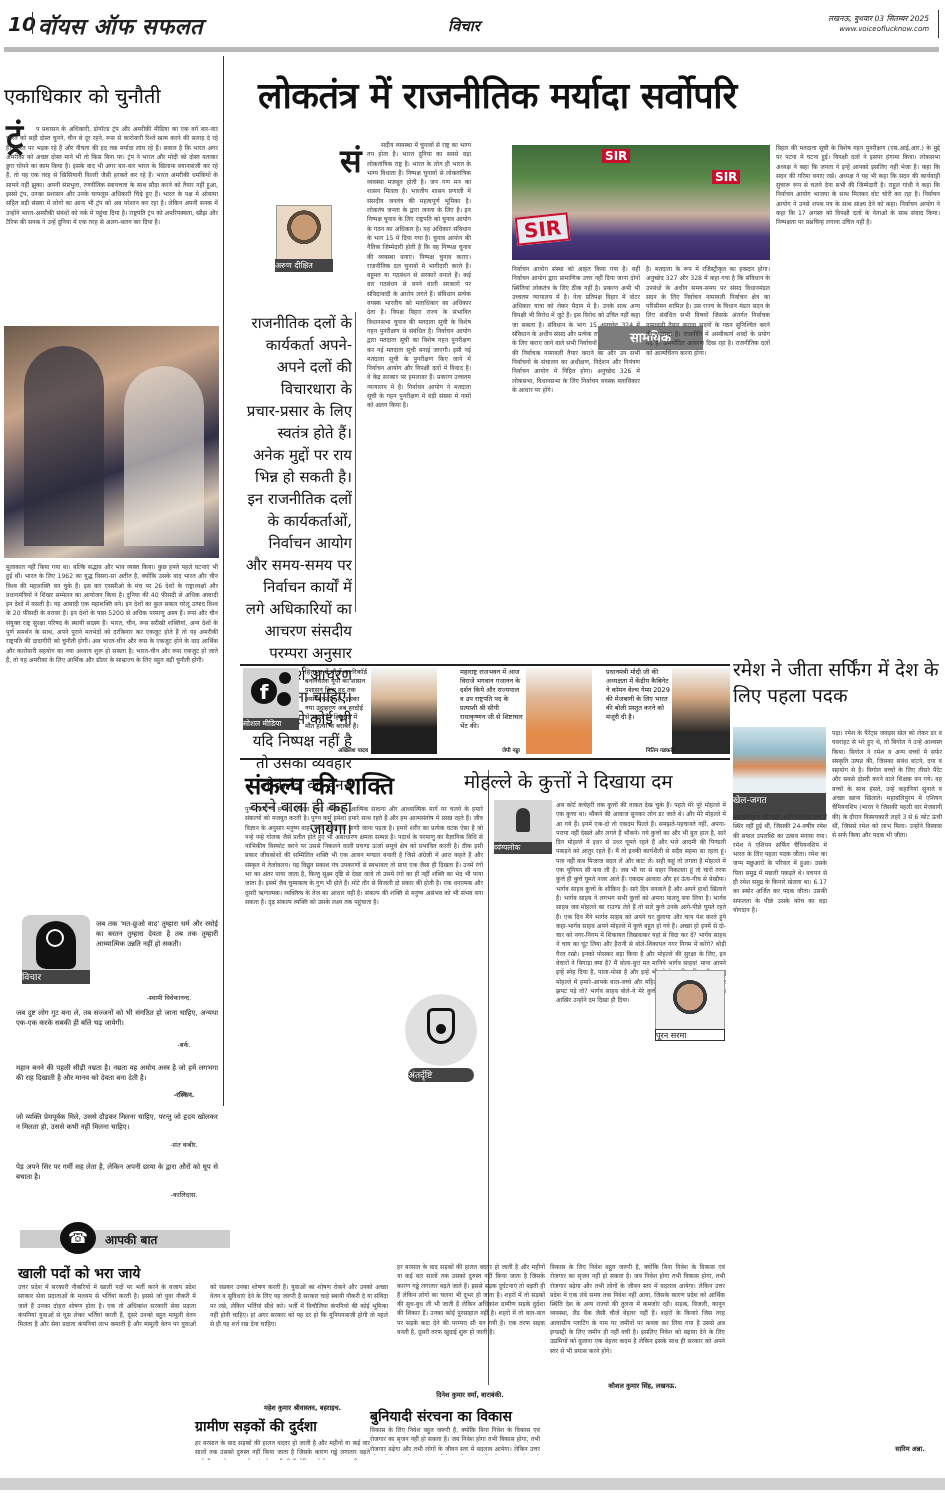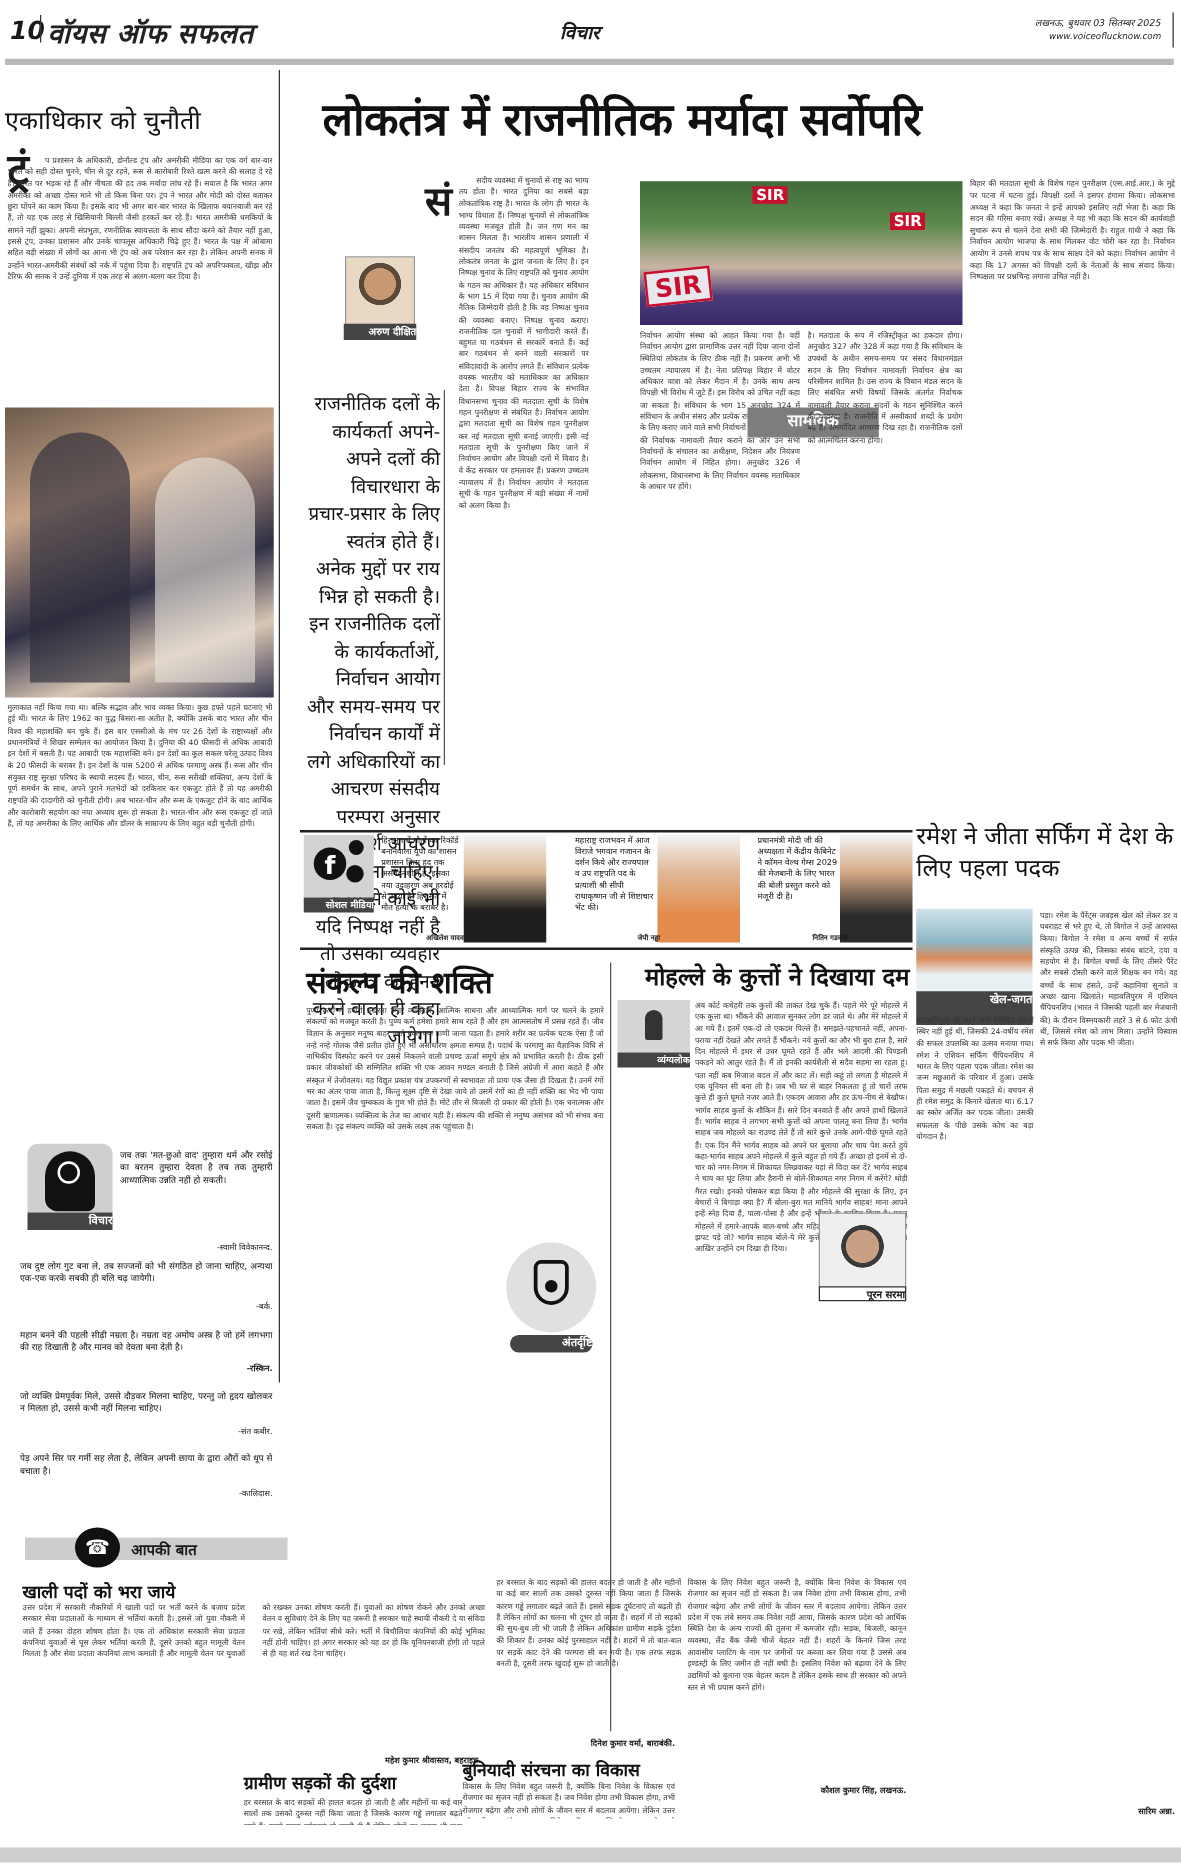--- a/index.html
+++ b/index.html
@@ -2,25 +2,25 @@
 <html><head>
 <meta charset="utf-8">
 <style>
 *{box-sizing:border-box;margin:0;padding:0}
 body{width:945px;height:1500px;background:#fff;font-family:"DejaVu Sans",sans-serif;color:#1a1a1a;position:relative;overflow:hidden}
 .abs{position:absolute}
 .body-text{font-size:6.1px;line-height:9.3px;text-align:justify;color:#333;overflow:hidden;word-break:break-word}
 .vrule{position:absolute;width:1px;background:#555}
 .hrule{position:absolute;height:2px;background:#222}
 .gray-bar{background:#b9b9b9}
-.label-box{background:#444;color:#fff;text-align:right;font-weight:bold}
+.label-box{background:#444;color:#fff;text-align:left;font-weight:normal}
 .photo{background:linear-gradient(135deg,#7a8a6a,#c9a98a 40%,#5d4b6e 70%,#2c3a56);overflow:hidden}
 .pull{font-family:"DejaVu Serif",serif;font-size:15px;line-height:22px;text-align:right;color:#111}
 h1,h2,h3{font-weight:bold;color:#111}
-.author{font-size:6.5px;font-weight:bold;text-align:right}
+.author{font-size:6.5px;font-weight:bold;text-align:center}
 </style>
 </head>
 <body>
 
 <div class="abs" style="left:0;top:0;width:945px;height:50px;font-style:italic;">
   <div class="abs" style="left:8px;top:12px;font-size:20px;font-weight:bold;">10</div>
   <div class="abs" style="left:32px;top:12px;width:1px;height:22px;background:#333"></div>
   <div class="abs" style="left:38px;top:10px;font-size:22px;font-weight:bold;color:#222;letter-spacing:0.5px">वॉयस ऑफ सफलत</div>
   <div class="abs" style="left:448px;top:15px;font-size:15px;font-weight:bold">विचार</div>
   <div class="abs" style="right:16px;top:13px;font-size:7.5px;text-align:right">लखनऊ, बुधवार 03 सितम्बर 2025</div>
@@ -93,21 +93,21 @@
 <h2 class="abs" style="left:245px;top:768px;font-size:24px">संकल्प की शक्ति</h2>
 <div class="abs body-text" style="left:245px;top:804px;width:238px;height:620px">पुण्य कर्मों में हमारी प्रखरता हमारे व्यक्तित्व, आत्मिक साधना और आध्यात्मिक मार्ग पर चलने के हमारे संकल्पों को मजबूत करती है। पुण्य कर्म हमेशा हमारे साथ रहते हैं और हम आत्मसंतोष में प्रसन्न रहते हैं। जीव विज्ञान के अनुसार मनुष्य बाहर जाते वक्त एक प्राणी जाना पड़ता है। हमारे शरीर का प्रत्येक घटक ऐसा है जो नन्हे नन्हे गोलक जैसे प्रतीत होते हुए भी असाधारण क्षमता सम्पन्न है। पदार्थ के परमाणु का वैज्ञानिक विधि से नाभिकीय विस्फोट करने पर उससे निकलने वाली प्रचण्ड ऊर्जा समूचे क्षेत्र को प्रभावित करती है। ठीक इसी प्रकार जीवकोशों की सम्मिलित शक्ति भी एक आवन मण्डल बनाती है जिसे अंग्रेजी में आरा कहते हैं और संस्कृत में तेजोवलय। यह विद्युत प्रकाश यंत्र उपकरणों से स्वभावतः तो प्रायः एक जैसा ही दिखता है। उनमें रंगों भर का अंतर पाया जाता है, किन्तु सूक्ष्म दृष्टि से देखा जाये तो उसमें रंगों का ही नहीं शक्ति का भेद भी पाया जाता है। इसमें जैव चुम्बकत्व के गुण भी होते हैं। मोटे तौर से बिजली दो प्रकार की होती है। एक धनात्मक और दूसरी ऋणात्मक। व्यक्तित्व के तेज का आधार यही है। संकल्प की शक्ति से मनुष्य असंभव को भी संभव बना सकता है। दृढ़ संकल्प व्यक्ति को उसके लक्ष्य तक पहुंचाता है।</div>
 <div class="abs" style="left:405px;top:994px;width:72px;height:72px;border-radius:50%;background:#e0e0e0">
   <div class="abs" style="left:22px;top:14px;width:28px;height:36px;border:3px solid #111;border-radius:6px 6px 14px 14px"></div>
   <div class="abs" style="left:31px;top:30px;width:10px;height:10px;border-radius:50%;background:#111"></div>
 </div>
 <div class="abs label-box" style="left:408px;top:1068px;width:66px;height:14px;border-radius:7px;font-size:9px;line-height:14px">अंतर्दृष्टि</div>
 
 <div class="vrule" style="left:488px;top:770px;height:615px"></div>
 
-<h2 class="abs" style="left:516px;top:768px;font-size:19px;font-weight:bold;white-space:nowrap">मोहल्ले के कुत्तों ने दिखाया दम</h2>
+<h2 class="abs" style="left:464px;top:768px;font-size:19px;font-weight:normal;white-space:nowrap">मोहल्ले के कुत्तों ने दिखाया दम</h2>
 <div class="abs" style="left:494px;top:800px;width:58px;height:42px;background:#d6d6d6">
   <div class="abs" style="left:22px;top:8px;width:14px;height:24px;background:#333;border-radius:7px 7px 2px 2px"></div>
 </div>
 <div class="abs label-box" style="left:494px;top:842px;width:58px;height:12px;font-size:7.5px;line-height:12px">व्यंग्यलोक</div>
 <div class="abs body-text" style="left:556px;top:800px;width:170px;height:580px">अब कोर्ट कचेहरी तक कुत्तों की ताकत देख चुके हैं। पहले मेरे पूरे मोहल्ले में एक कुत्ता था। भौंकने की आवाज सुनकर लोग डर जाते थे। और मेरे मोहल्ले में आ गये हैं। इनमें एक-दो तो एकदम पिल्ले हैं। समझते-पहचानते नहीं, अपना-पराया नहीं देखते और लगते हैं भौंकने। नये कुत्तों का और भी बुरा हाल है, सारे दिन मोहल्ले में इधर से उधर घूमते रहते हैं और भले आदमी की पिण्डली पकड़ने को आतुर रहते हैं। मैं तो इनकी कार्यशैली से सदैव सहमा सा रहता हूं। पता नहीं कब मिजाज बदल लें और काट लें। सही कहूं तो लगता है मोहल्ले में एक यूनियन सी बना ली है। जब भी घर से बाहर निकलता हूं तो चारों तरफ कुत्ते ही कुत्ते घूमते नजर आते हैं। एकदम आवारा और हर ऊंच-नीच से बेखौफ। भार्गव साहब कुत्तों के शौकिन हैं। सारे दिन बनवाते हैं और अपने हाथों खिलाते हैं। भार्गव साहब ने लगभग सभी कुत्तों को अपना पालतू बना लिया है। भार्गव साहब जब मोहल्ले का राउण्ड लेते हैं तो सारे कुत्ते उनके आगे-पीछे घूमते रहते हैं। एक दिन मैंने भार्गव साहब को अपने घर बुलाया और चाय पेश करते हुये कहा-भार्गव साहब अपने मोहल्ले में कुत्ते बहुत हो गये हैं। अच्छा हो इनमें से दो-चार को नगर-निगम में शिकायत लिखवाकर यहां से विदा कर दें? भार्गव साहब ने चाय का घूंट लिया और हैरानी से बोले-शिकायत नगर निगम में करेंगे? थोड़ी गैरत रखो। इनको पोसकर बड़ा किया है और मोहल्ले की सुरक्षा के लिए, इन बेचारों ने बिगाड़ा क्या है? मैं बोला-बुरा मत मानिये भार्गव साहब! माना आपने इन्हें स्नेह दिया है, पाला-पोसा है और इन्हें भौंकने के काबिल किया है। परन्तु मोहल्ले में हमारे-आपके बाल-बच्चे और महिलाएं आती-जाती हैं। कभी उनपर झपट पड़े तो? भार्गव साहब बोले-ये मेरे कुत्ते हैं, किसी को कुछ नहीं कहेंगे। आखिर उन्होंने दम दिखा ही दिया।</div>
 <div class="abs photo" style="left:655px;top:970px;width:70px;height:60px;background:radial-gradient(circle at 50% 45%,#c9a083 0 28%,#3a3a3a 29% 36%,#efefef 37%);border:1px solid #999"></div>
 <div class="abs label-box" style="left:655px;top:1029px;width:70px;height:12px;background:#fff;color:#111;border:1px solid #333;font-size:8px;line-height:11px">पूरन सरमा</div>
 
 <div class="abs" style="left:22px;top:915px;width:68px;height:55px;background:#cfcfcf;border-radius:8px 8px 0 0">
   <div class="abs" style="left:14px;top:6px;width:40px;height:48px;background:#111;border-radius:20px 20px 6px 10px"></div>
@@ -134,15 +134,15 @@
 <div class="abs author" style="left:220px;top:1403px;width:165px">महेश कुमार श्रीवास्तव, बहराइच.</div>
 
 <h3 class="abs" style="left:195px;top:1416px;font-size:14px">ग्रामीण सड़कों की दुर्दशा</h3>
 <div class="abs body-text" style="left:195px;top:1438px;width:175px;height:22px">हर बरसात के बाद सड़कों की हालत बदतर हो जाती है और महीनों या कई बार सालों तक उसको दुरुस्त नहीं किया जाता है जिसके कारण गड्ढे लगातार बढ़ते जाते हैं। इससे सड़क दुर्घटनाएं तो बढ़ती ही हैं लेकिन लोगों का चलना भी दूभर हो जाता है। शहरों में तो सड़कों की सुध-बुध ली भी जाती है लेकिन अधिकांश ग्रामीण सड़कें दुर्दशा की शिकार हैं। उनका कोई पुरसाहाल नहीं है। शहरों में तो बात-बात पर सड़कें काट देने की परम्परा सी बन गयी है। एक तरफ सड़क बनती है, दूसरी तरफ खुदाई शुरू हो जाती है।</div>
 <div class="abs body-text" style="left:397px;top:1262px;width:148px;height:110px">हर बरसात के बाद सड़कों की हालत बदतर हो जाती है और महीनों या कई बार सालों तक उसको दुरुस्त नहीं किया जाता है जिसके कारण गड्ढे लगातार बढ़ते जाते हैं। इससे सड़क दुर्घटनाएं तो बढ़ती ही हैं लेकिन लोगों का चलना भी दूभर हो जाता है। शहरों में तो सड़कों की सुध-बुध ली भी जाती है लेकिन अधिकांश ग्रामीण सड़कें दुर्दशा की शिकार हैं। उनका कोई पुरसाहाल नहीं है। शहरों में तो बात-बात पर सड़कें काट देने की परम्परा सी बन गयी है। एक तरफ सड़क बनती है, दूसरी तरफ खुदाई शुरू हो जाती है।</div>
 <div class="abs author" style="left:400px;top:1390px;width:140px">दिनेश कुमार वर्मा, बाराबंकी.</div>
 
 <h3 class="abs" style="left:370px;top:1406px;font-size:14px">बुनियादी संरचना का विकास</h3>
 <div class="abs body-text" style="left:370px;top:1425px;width:170px;height:30px">विकास के लिए निवेश बहुत जरूरी है, क्योंकि बिना निवेश के विकास एवं रोजगार का सृजन नहीं हो सकता है। जब निवेश होगा तभी विकास होगा, तभी रोजगार बढ़ेगा और तभी लोगों के जीवन स्तर में बदलाव आयेगा। लेकिन उत्तर प्रदेश में एक लंबे समय तक निवेश नहीं आया, जिसके कारण प्रदेश को आर्थिक स्थिति देश के अन्य राज्यों की तुलना में कमजोर रही। सड़क, बिजली, कानून व्यवस्था, लैंड बैंक जैसी चीजें बेहतर नहीं हैं। शहरों के किनारे जिस तरह आवासीय प्लाटिंग के नाम पर जमीनों पर कब्जा कर लिया गया है उससे अब इण्डस्ट्री के लिए जमीन ही नहीं बची है। इसलिए निवेश को बढ़ावा देने के लिए उद्यमियों को बुलाना एक बेहतर कदम है लेकिन इसके साथ ही सरकार को अपने स्तर से भी प्रयास करने होंगे।</div>
 <div class="abs body-text" style="left:550px;top:1262px;width:175px;height:162px">विकास के लिए निवेश बहुत जरूरी है, क्योंकि बिना निवेश के विकास एवं रोजगार का सृजन नहीं हो सकता है। जब निवेश होगा तभी विकास होगा, तभी रोजगार बढ़ेगा और तभी लोगों के जीवन स्तर में बदलाव आयेगा। लेकिन उत्तर प्रदेश में एक लंबे समय तक निवेश नहीं आया, जिसके कारण प्रदेश को आर्थिक स्थिति देश के अन्य राज्यों की तुलना में कमजोर रही। सड़क, बिजली, कानून व्यवस्था, लैंड बैंक जैसी चीजें बेहतर नहीं हैं। शहरों के किनारे जिस तरह आवासीय प्लाटिंग के नाम पर जमीनों पर कब्जा कर लिया गया है उससे अब इण्डस्ट्री के लिए जमीन ही नहीं बची है। इसलिए निवेश को बढ़ावा देने के लिए उद्यमियों को बुलाना एक बेहतर कदम है लेकिन इसके साथ ही सरकार को अपने स्तर से भी प्रयास करने होंगे।</div>
-<div class="abs author" style="left:560px;top:1427px;width:165px">कौशल कुमार सिंह, लखनऊ.</div>
+<div class="abs author" style="left:560px;top:1381px;width:165px">कौशल कुमार सिंह, लखनऊ.</div>
 
 <div class="abs gray-bar" style="left:0;top:1478px;width:945px;height:12px;background:#cfcfcf"></div>
 
 </body></html>

